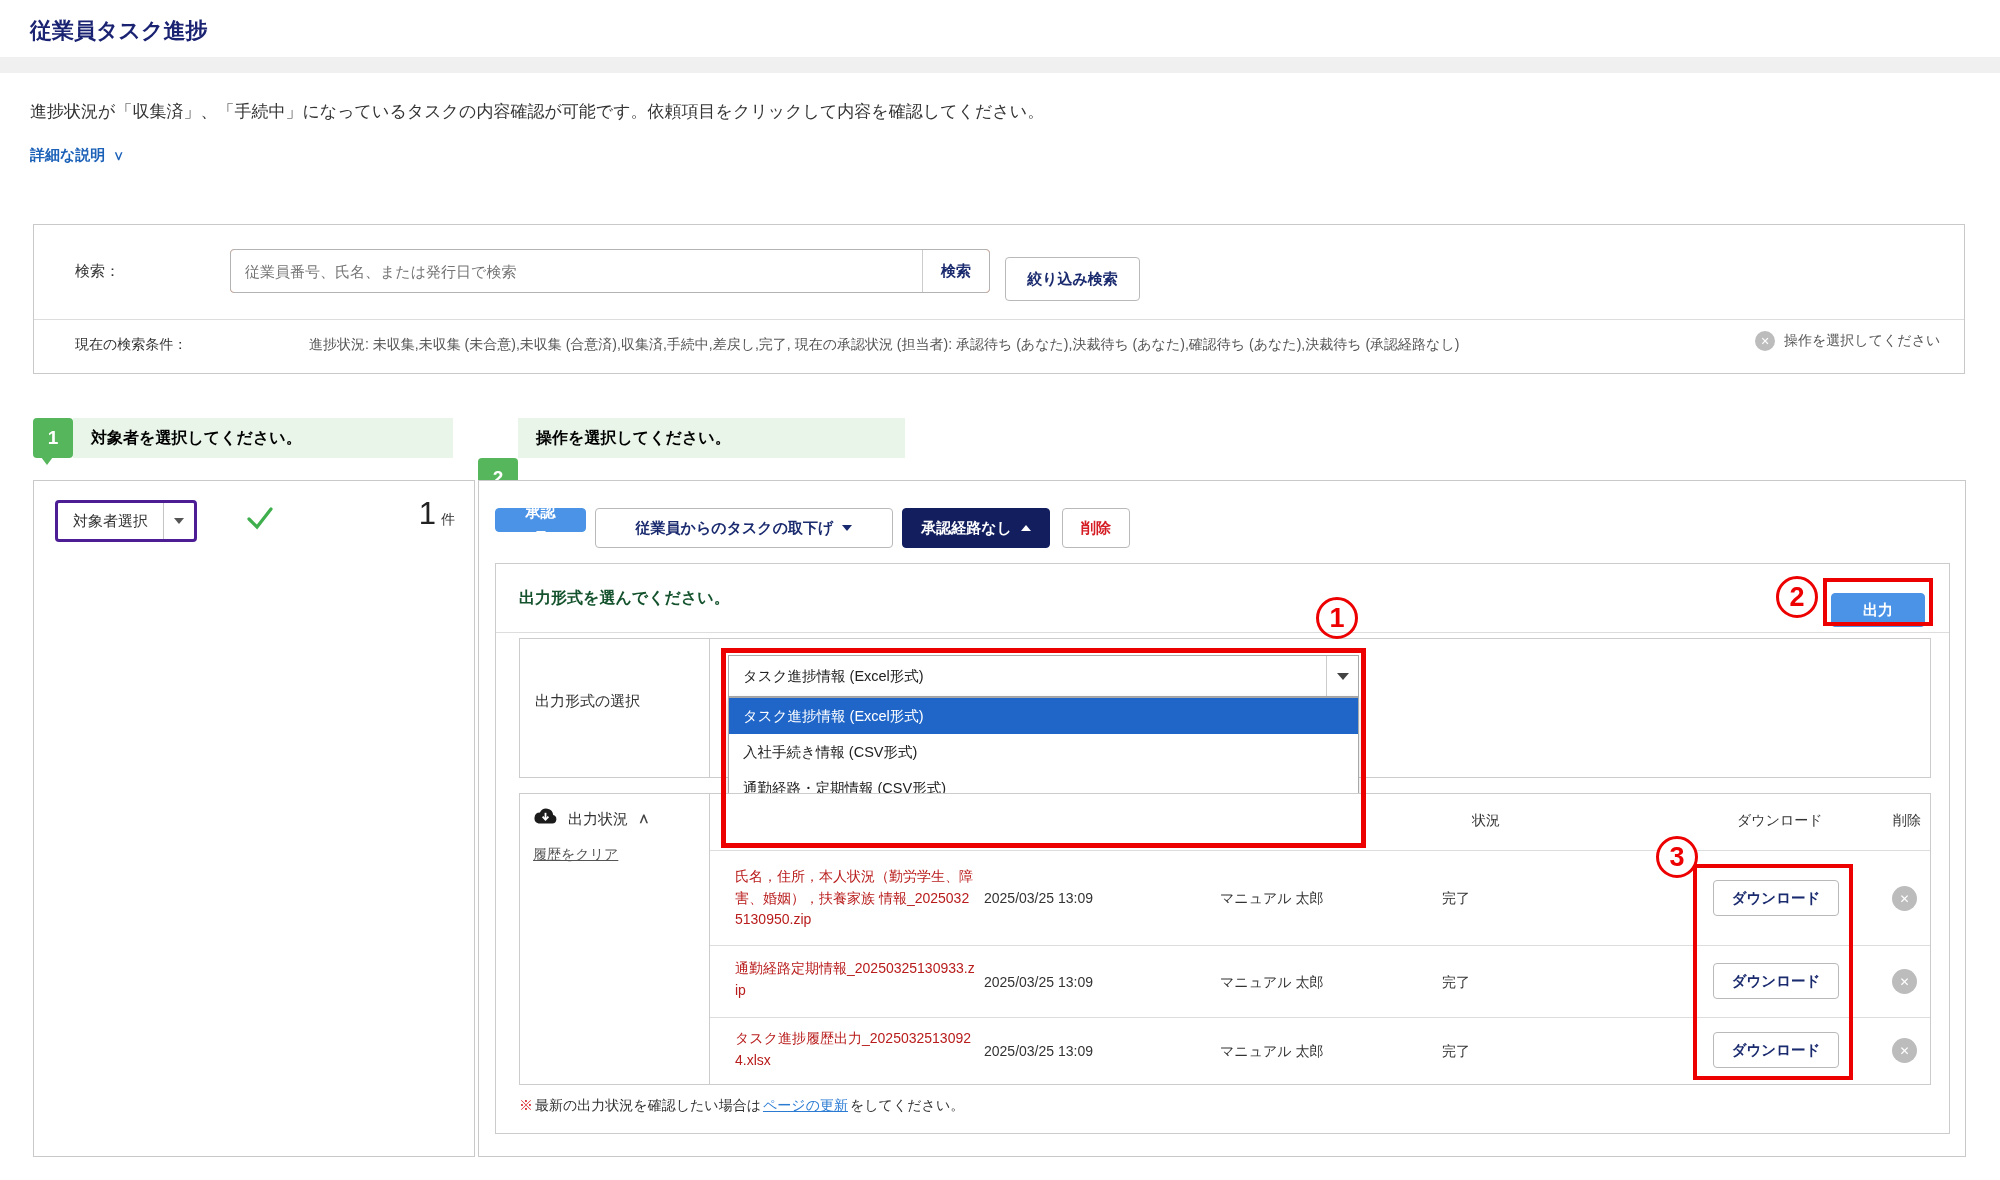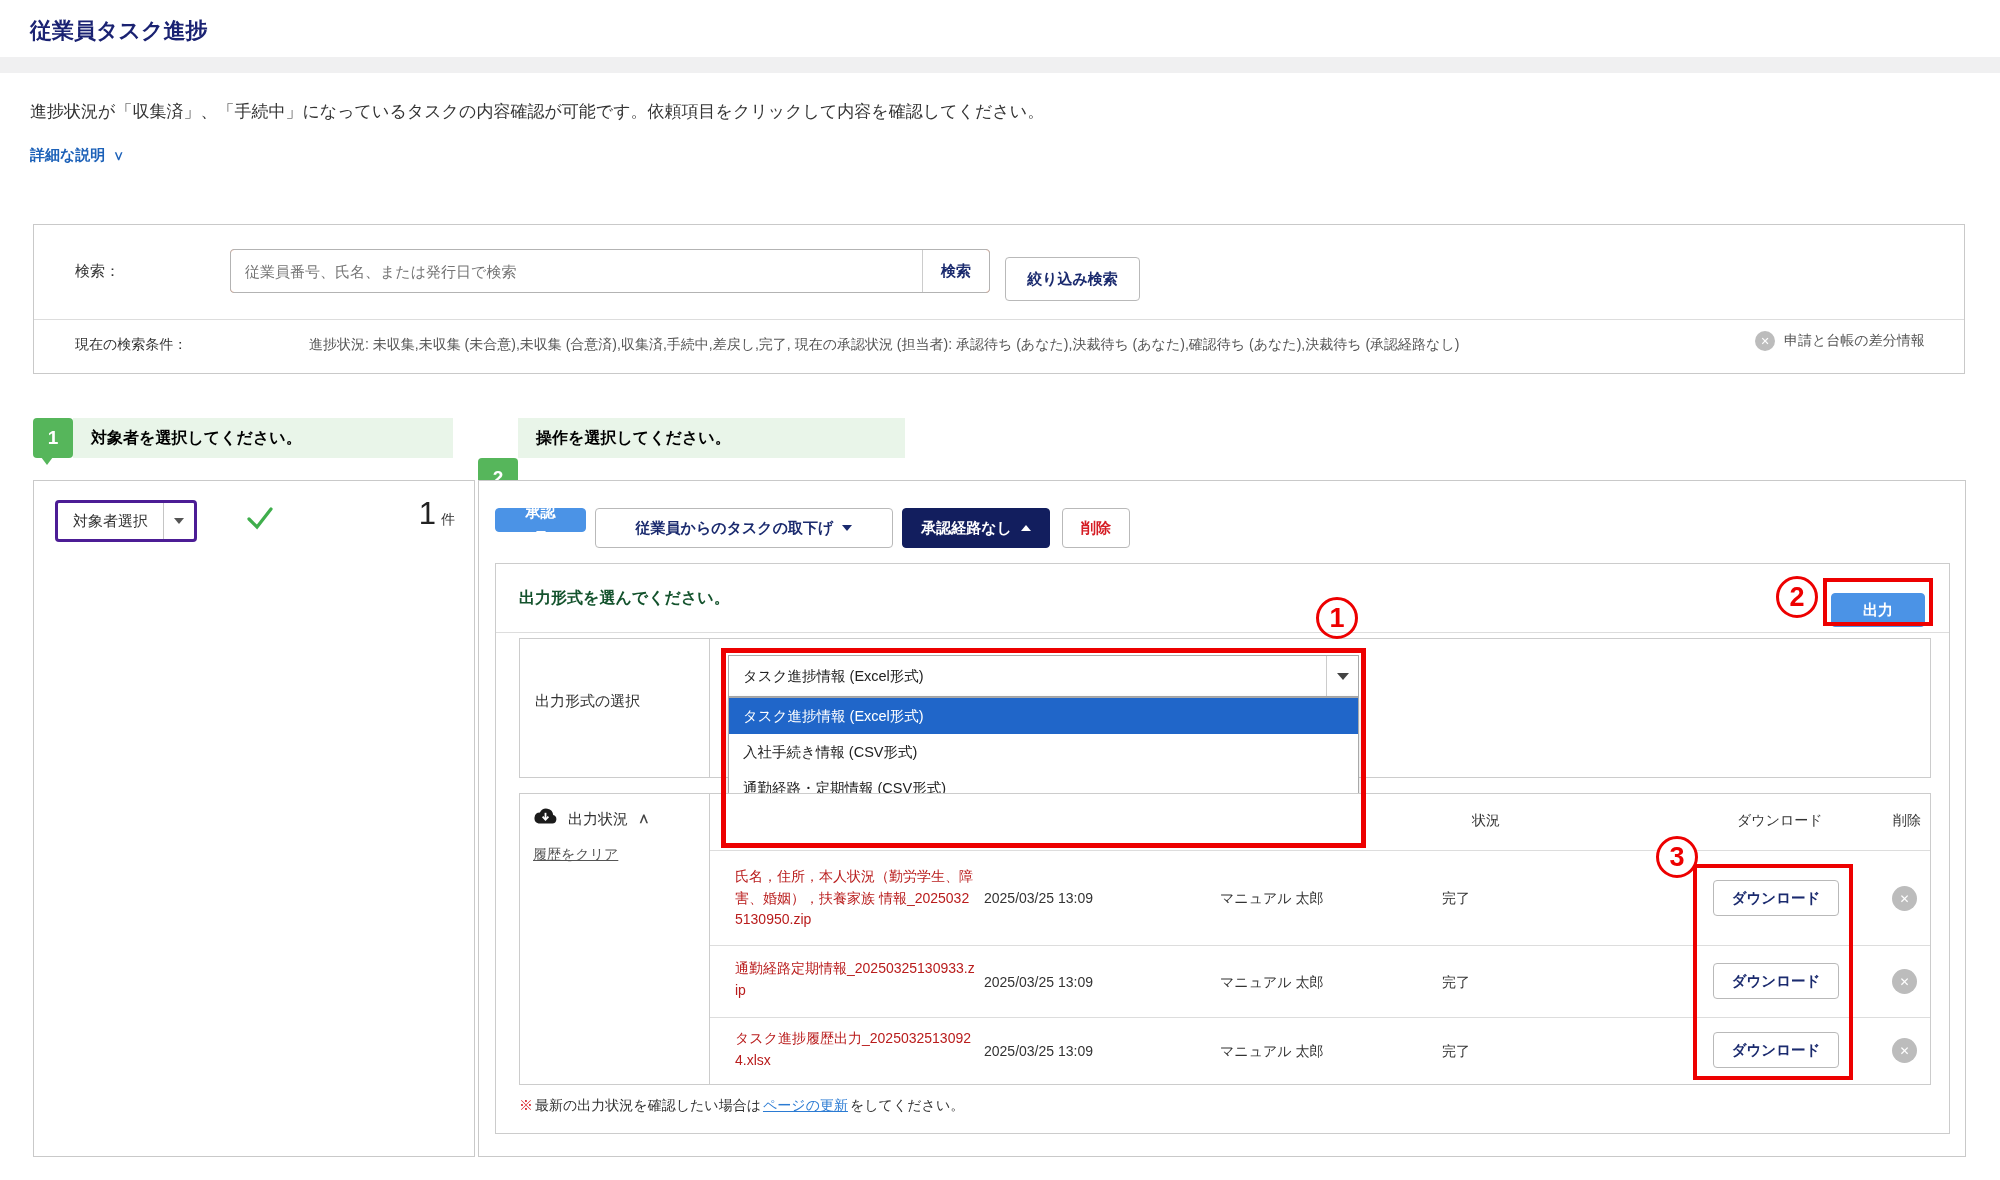--- a/index.html
+++ b/index.html
@@ -50,21 +50,21 @@
   <div class="abs" style="left:230px; top:249px; width:760px; height:44px; border:1px solid #b3b3b3; border-radius:4px; background:#c2410c; display:flex; overflow:hidden;">
     <input class="" style="flex: 1 1 0%; border: none; outline: none; padding: 0px 14px; font-size: 15px; color: rgb(51, 51, 51); font-family: &quot;Liberation Sans&quot;, sans-serif;" placeholder="従業員番号、氏名、または発行日で検索">
     <button style="width:67px; border:none; border-left:1px solid #ccc; background:#fff; color:#1a2a6e; font-weight:bold; font-size:15px; cursor:pointer; font-family:'Liberation Sans', sans-serif;">検索</button>
   </div>
   <button class="abs btn btn-white" style="left:1005px; top:249px; width:135px; height:44px; font-family:'Liberation Sans', sans-serif;">絞り込み検索</button>
   <div class="abs hline" style="left:34px; top:319px; width:1930px;"></div>
   <div class="abs" style="left:75px; top:336px; font-size:14px; color:#333;">現在の検索条件：</div>
   <div class="abs" style="left:309px; top:336px; width:1400px; font-size:14px; color:#555;">進捗状況: 未収集,未収集 (未合意),未収集 (合意済),収集済,手続中,差戻し,完了, 現在の承認状況 (担当者): 承認待ち (あなた),決裁待ち (あなた),確認待ち (あなた),決裁待ち (承認経路なし)</div>
   <div class="abs" style="left:1755px; top:331px; display:flex; align-items:center; gap:9px; cursor:pointer;">
     <span class="x-circle" style="width:20px; height:20px; font-size:11px;">✕</span>
-    <span style="font-size:14px; color:#555;">申請と台帳の差分情報</span>
+    <span style="font-size:14px; color:#555;">操作を選択してください</span>
   </div>
 
   <div class="abs step-num" style="left:33px; top:418px;">1</div>
   <div class="abs step-bar" style="left:73px; top:418px; width:380px;">対象者を選択してください。</div>
   <div class="abs step-num" style="left:478px; top:418px;">2</div>
   <div class="abs step-bar" style="left:518px; top:418px; width:387px;">操作を選択してください。</div>
 
   <div class="abs panel" style="left:33px; top:480px; width:442px; height:677px;"></div>
   <div class="abs" style="left:55px; top:500px; width:142px; height:42px; background:#fff; border:3px solid #4c1d95; border-radius:4px; display:flex; cursor:pointer;">
     <span style="flex:1; display:flex; align-items:center; justify-content:center; font-size:15px; color:#333;">対象者選択</span>

